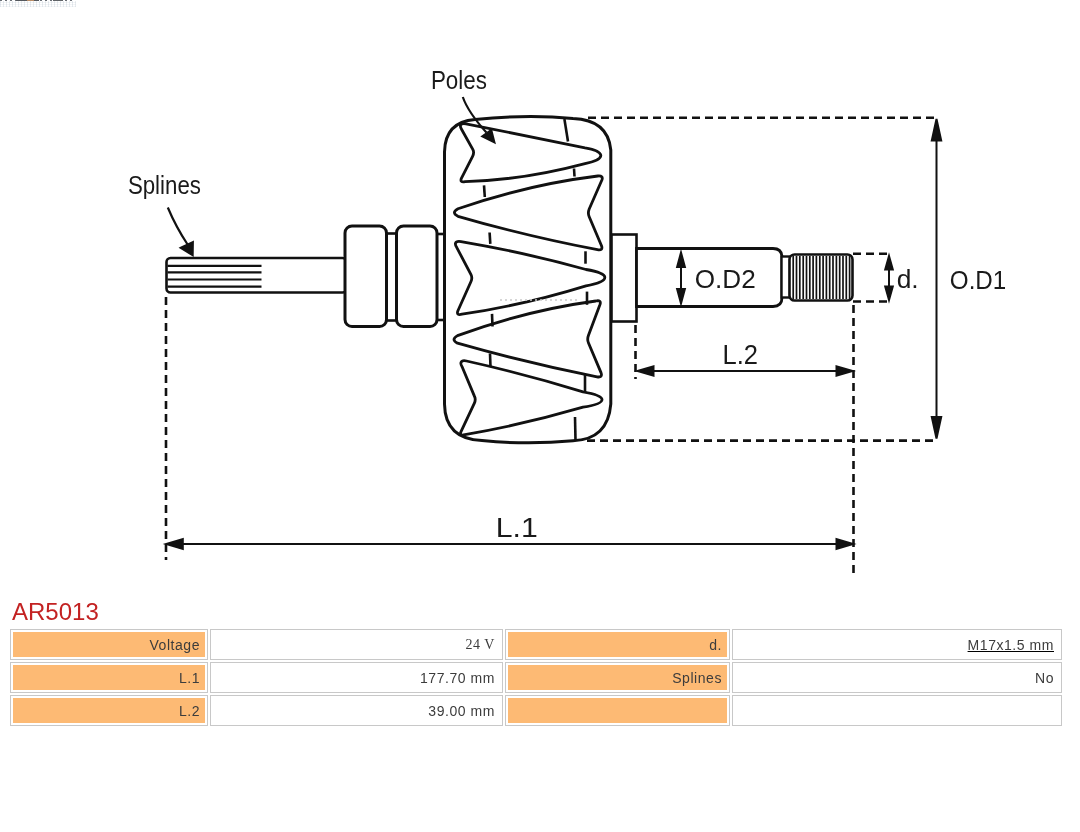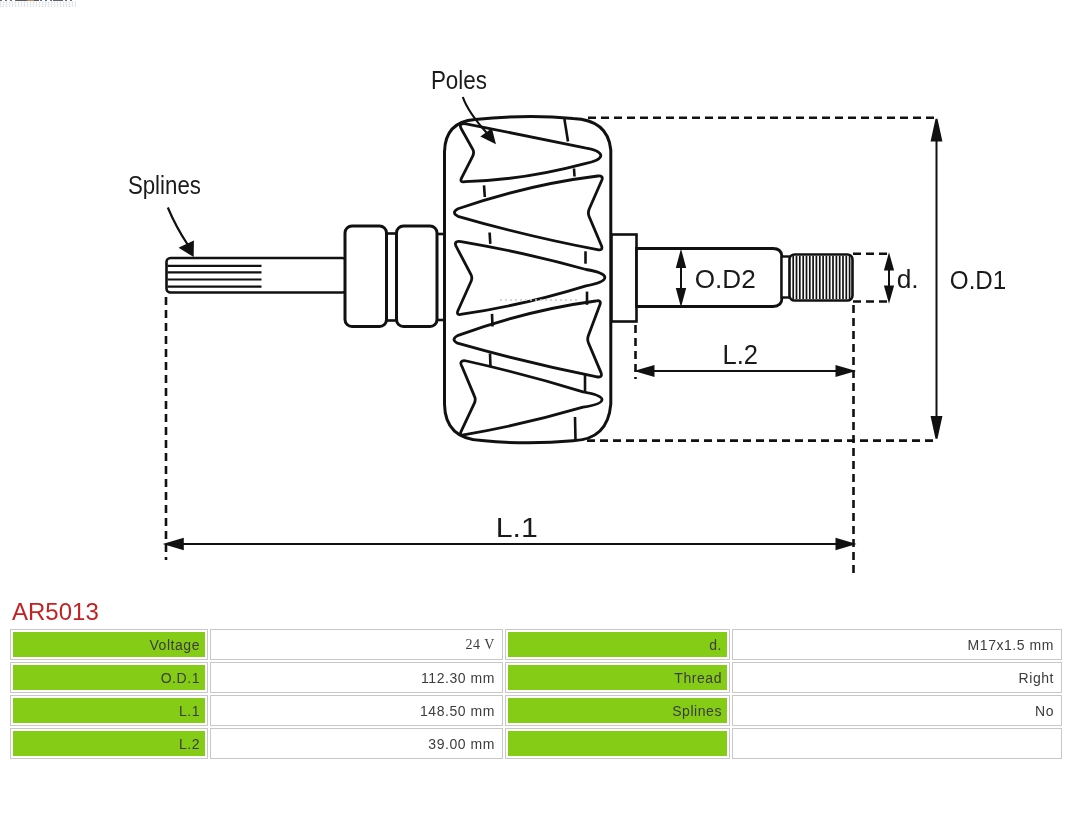--- a/index.html
+++ b/index.html
@@ -5,25 +5,25 @@
 html,body{margin:0;padding:0;background:#fff;}
 body{width:1080px;height:832px;position:relative;font-family:"Liberation Sans",sans-serif;overflow:hidden;will-change:transform;}
 #topstrip{position:absolute;left:0;top:0;width:73px;height:1px;background:repeating-linear-gradient(90deg,#6a6f76 0 2px,#fdfdfd 2px 5px);}
 #topstrip2{position:absolute;left:16px;top:0;width:23px;height:1px;background:linear-gradient(90deg,#55595e 0 11px,#b98d68 11px 18px,#55595e 18px 23px);}
 #topstrip3{position:absolute;left:53px;top:0;width:10px;height:1px;background:#606468;}
 #topnoise{position:absolute;left:0;top:1px;width:76px;height:6px;background:repeating-linear-gradient(90deg,rgba(130,150,170,0.18) 0 1px,transparent 1px 3px),repeating-linear-gradient(0deg,rgba(160,175,190,0.12) 0 1px,transparent 1px 2px);}
 #code{position:absolute;left:12px;top:598px;font-size:24px;color:#c32222;}
 table{position:absolute;left:8px;top:627px;border-collapse:separate;border-spacing:2px;table-layout:fixed;}
 td{border:1px solid #c8c8c8;padding:2px;margin:0;}
 td div{height:25px;line-height:26px;font-size:14px;letter-spacing:0.55px;color:#3c3c3c;text-align:right;padding-right:5px;}
-td.l div{background:#84cc16;}
+td.l div{background:#fdba74;}
 .c1{width:192px;}
 .c2{width:287px;font-family:Liberation Serif, serif;}
 .c3{width:219px;}
-.c4{width:324px;}
+.c4{width:324px;text-decoration:underline;}
 </style>
 </head>
 <body>
 <div id="topstrip"></div>
 <div id="topstrip2"></div>
 <div id="topstrip3"></div>
 <div id="topnoise"></div>
 <svg id="draw" width="1080" height="600" viewBox="0 0 1080 600" style="position:absolute;left:0;top:0">
 <g fill="none" stroke="#111" stroke-width="2.6">
 
@@ -152,38 +152,24 @@
         </td>
         <td class="l c3">
           <div>d.</div>
         </td>
         <td class="c4">
           <div>M17x1.5 mm</div>
         </td>
       </tr>
 <tr>
         <td class="l">
-          <div>O.D.1</div>
-        </td>
-        <td>
-          <div>112.30 mm</div>
-        </td>
-        <td class="l">
-          <div>Thread</div>
-        </td>
-        <td>
-          <div>Right</div>
-        </td>
-      </tr>
-<tr>
-        <td class="l">
           <div>L.1</div>
         </td>
         <td>
-          <div>148.50 mm</div>
+          <div>177.70 mm</div>
         </td>
         <td class="l">
           <div>Splines</div>
         </td>
         <td>
           <div>No</div>
         </td>
       </tr>
 <tr>
         <td class="l">

